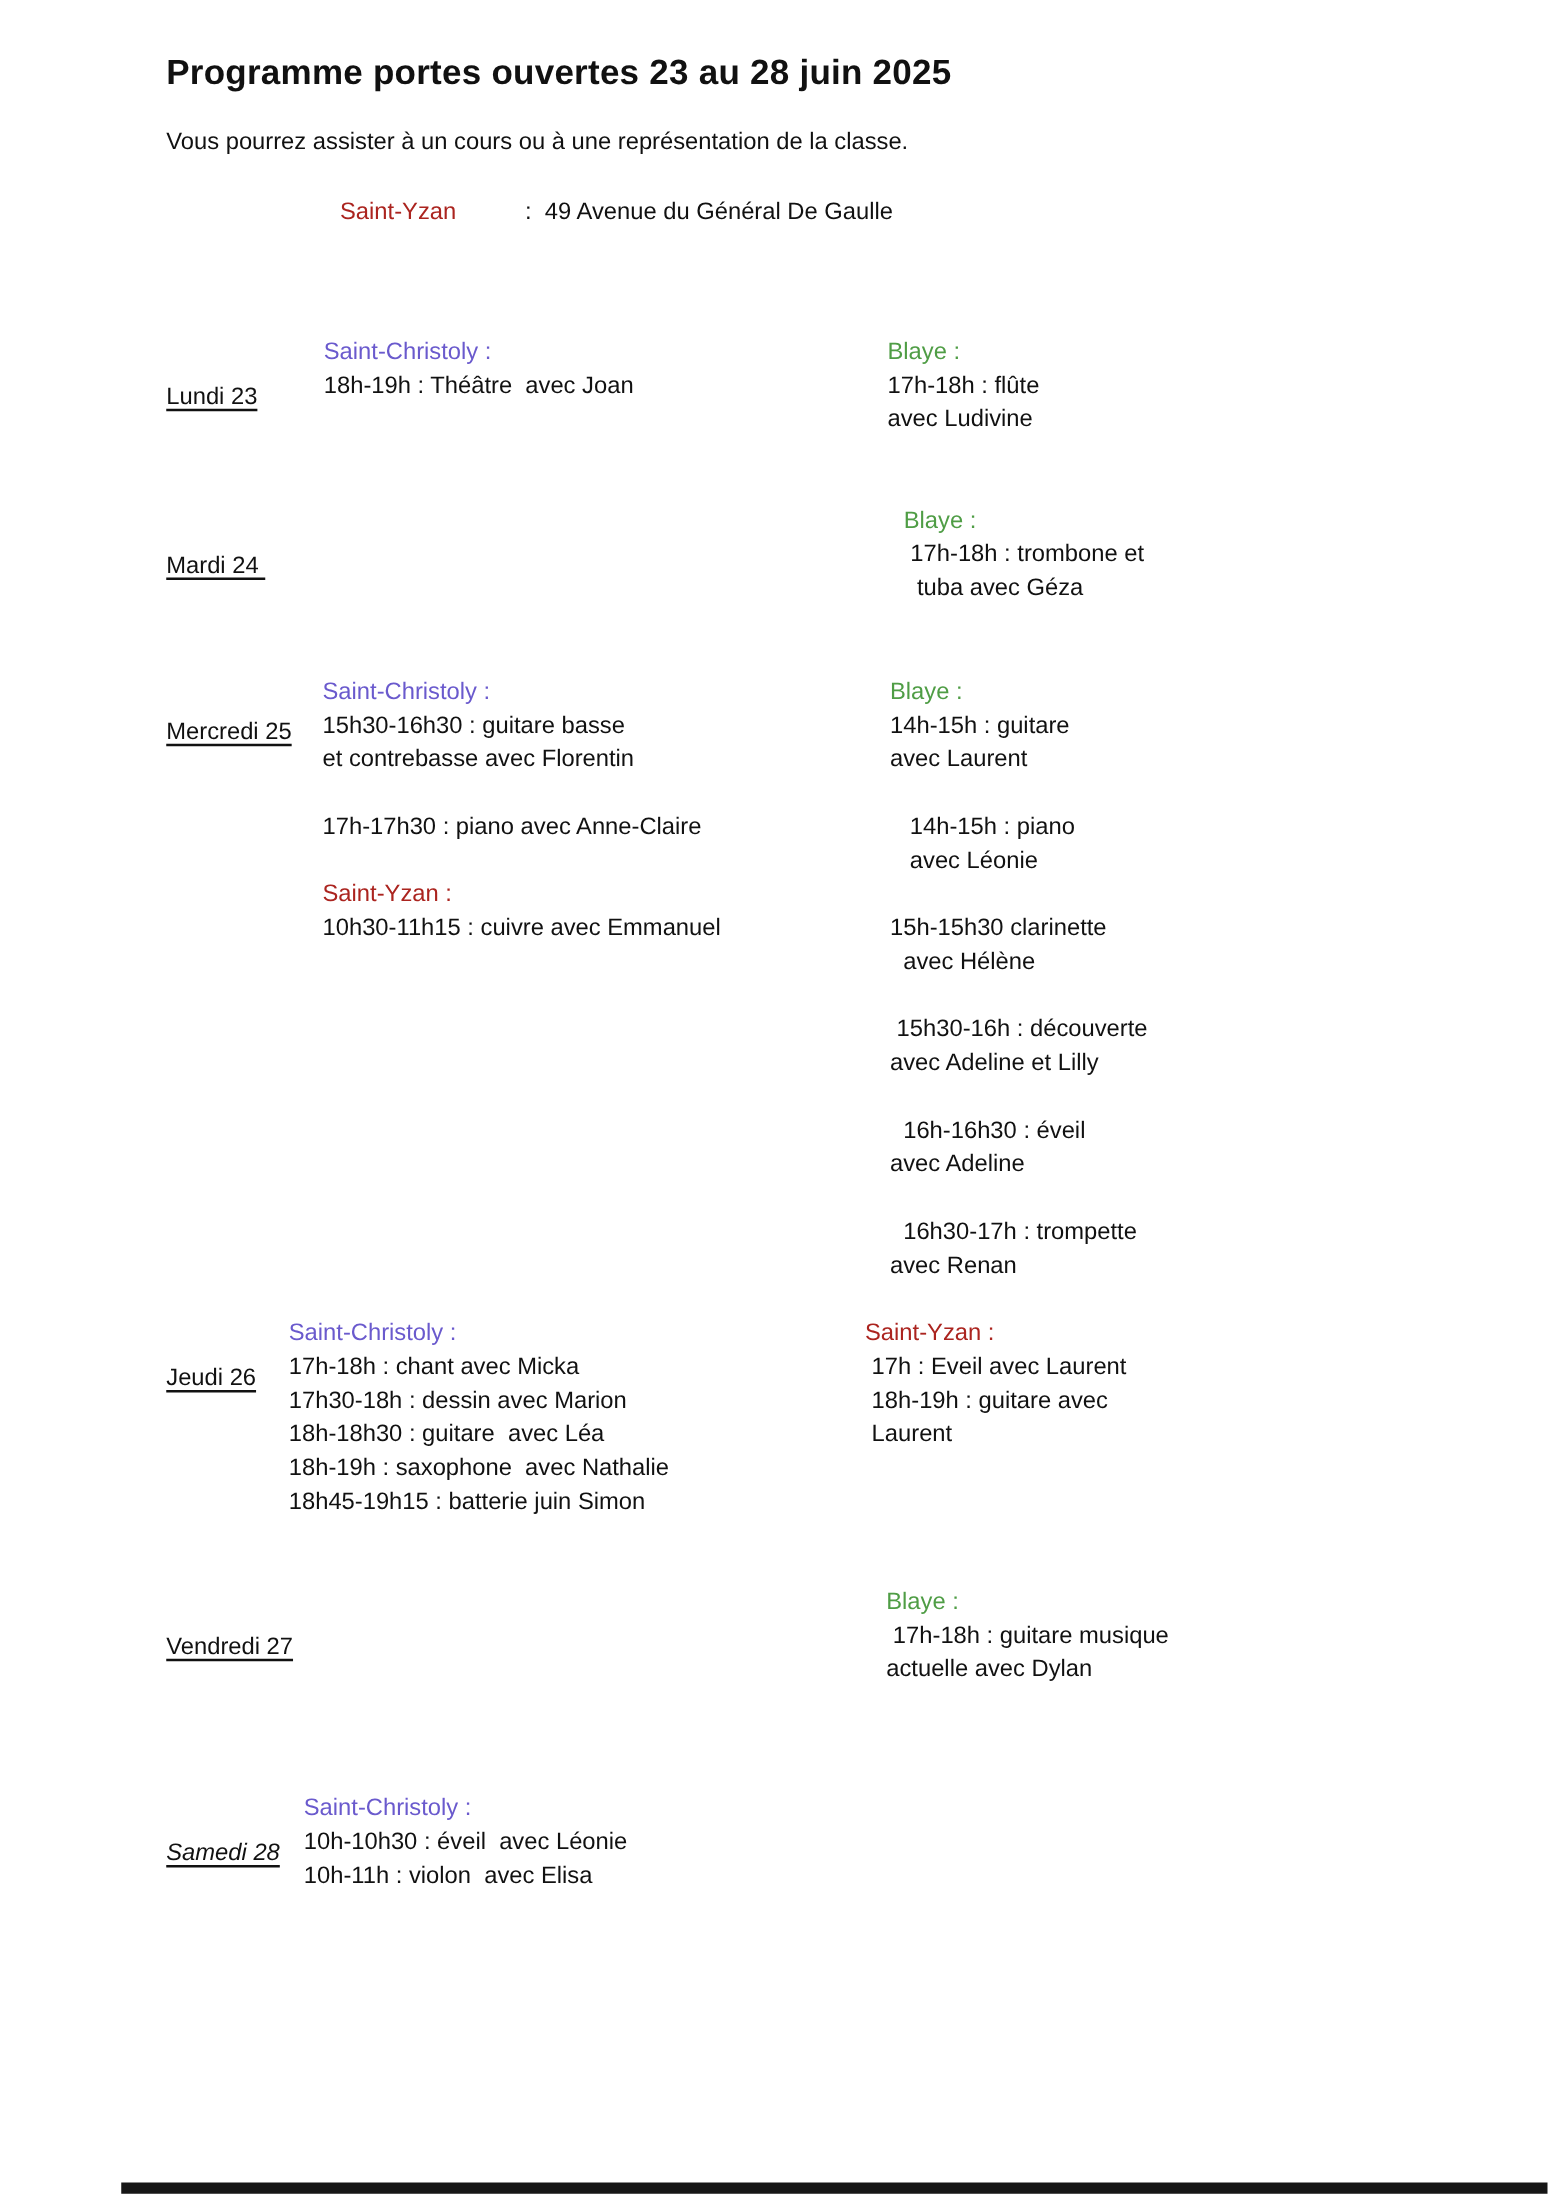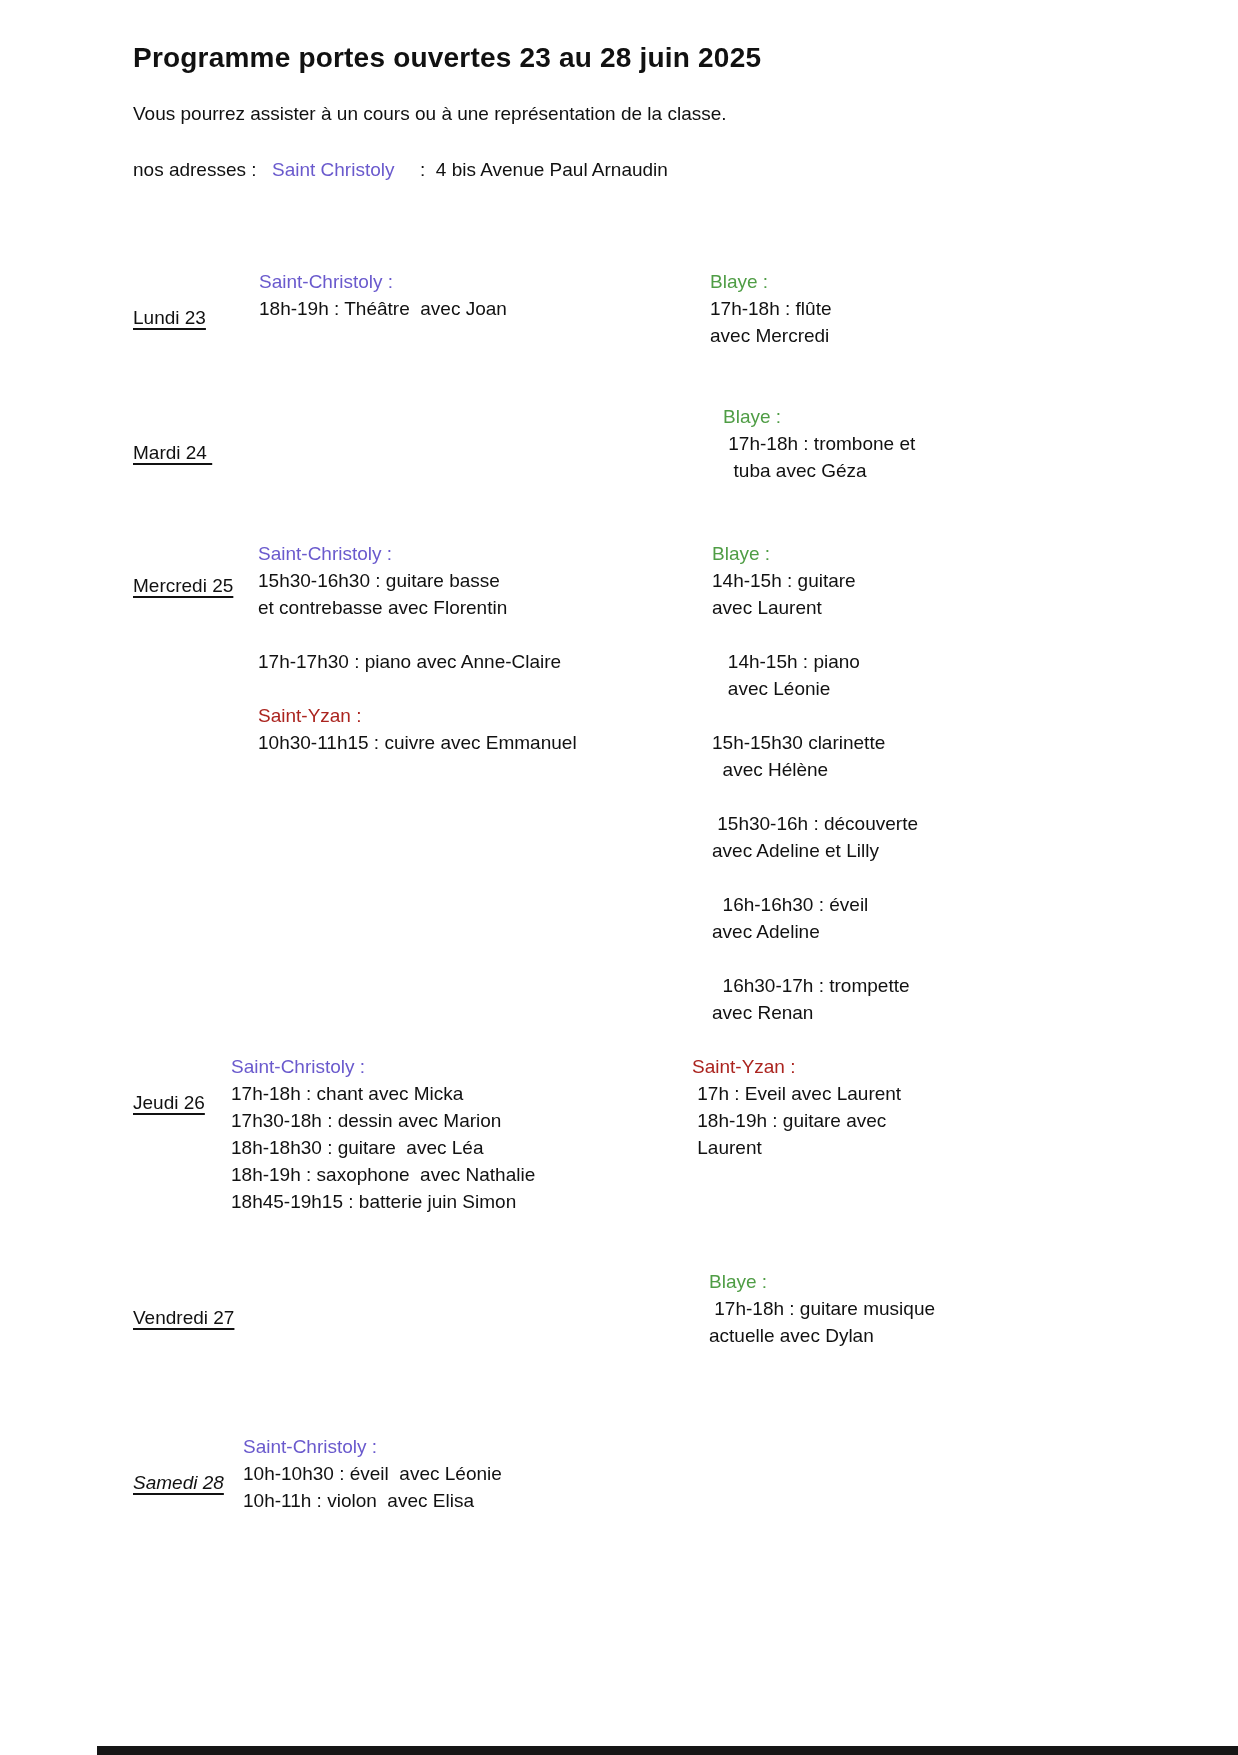--- a/index.html
+++ b/index.html
@@ -31,35 +31,35 @@
     left:97px;top:1746px;width:1141px;height:9px;background:#161616;
   }
 </style>
 </head>
 <body>
 
 <div id="doc-title" class="abs">Programme portes ouvertes 23 au 28 juin 2025</div>
 <div id="intro" class="abs">Vous pourrez assister à un cours ou à une représentation de la classe.</div>
 <div id="addresses" class="abs">
     <div class="addr-row">
-      <span class="addr-prefix">nos adresses : </span>
-      <span class="addr-name c-purple">Saint Christoly</span>
-      <span class="addr-text">:  4 bis Avenue Paul Arnaudin</span>
+      <span class="addr-prefix"></span>
+      <span class="addr-name c-red">Saint-Yzan</span>
+      <span class="addr-text">:  49 Avenue du Général De Gaulle</span>
     </div>
   </div>
 <div id="days">
     <div class="day-label" style="top: 268px;">Lundi 23</div>
     <div class="col" style="left: 259px; top: 268px;">
       <div class="line c-purple">Saint-Christoly :</div>
       <div class="line">18h-19h : Théâtre  avec Joan</div>
     </div>
     <div class="col" style="left: 710px; top: 268px;">
       <div class="line c-green">Blaye :</div>
       <div class="line">17h-18h : flûte</div>
-      <div class="line">avec Mercredi</div>
+      <div class="line">avec Ludivine</div>
     </div>
     <div class="day-label" style="top: 403px;">Mardi 24 </div>
     <div class="col" style="left: 723px; top: 403px;">
       <div class="line c-green">Blaye :</div>
       <div class="line"> 17h-18h : trombone et</div>
       <div class="line">  tuba avec Géza</div>
     </div>
     <div class="day-label" style="top: 536px;">Mercredi 25</div>
     <div class="col" style="left: 258px; top: 540px;">
       <div class="line c-purple">Saint-Christoly :</div>

